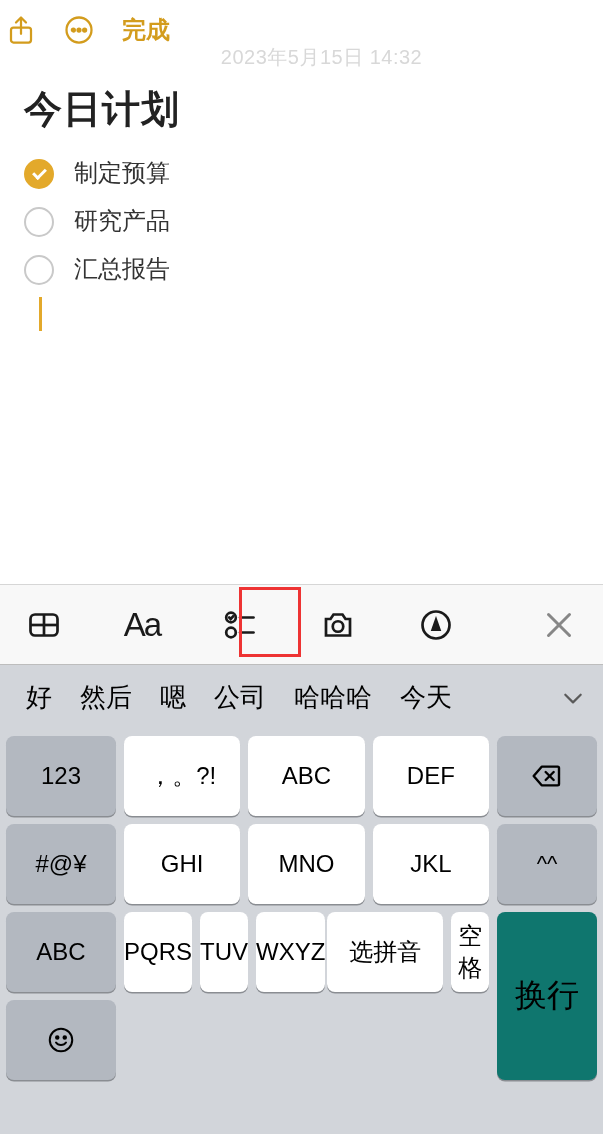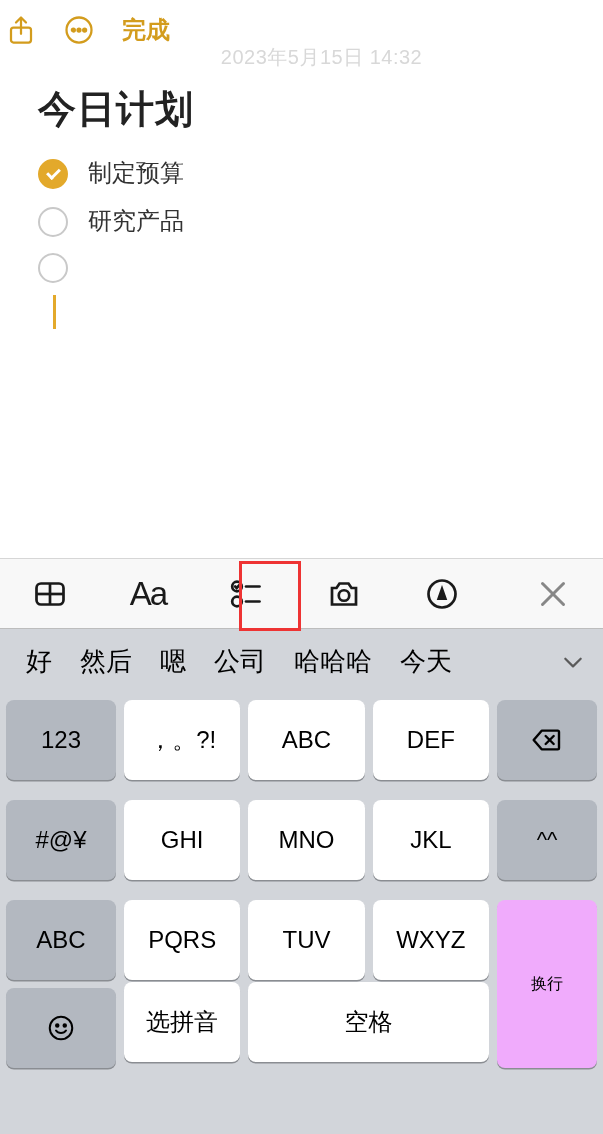--- a/index.html
+++ b/index.html
@@ -31,21 +31,21 @@
       font-size: 20px; color: #d8d8d8; letter-spacing: 0.5px; margin-left: 20px;
     }
     .nav-right { display: flex; align-items: center; gap: 28px; }
     .nav-icon { color: #d39c1d; display: inline-flex; }
     .nav-icon svg { width: 30px; height: 30px; }
     .nav-done { color: #d39c1d; font-size: 24px; font-weight: 600; }
 
     
     .note {
       flex: 1;
-      padding: 28px 30px 0 38px;
+      padding: 28px 30px 0 24px;
     }
     .note-title { font-size: 38px; font-weight: 700; color: #222; letter-spacing: 1px; }
     .checklist { margin-top: 14px; }
     .check-item { display: flex; align-items: flex-end; gap: 20px; padding: 8px 0; }
     .check-circle {
       width: 30px; height: 30px; border-radius: 50%;
       border: 2px solid #c9c9c9; flex-shrink: 0;
       display: flex; align-items: center; justify-content: center;
     }
     .check-circle.checked { background: #e3a92b; border-color: #e3a92b; }
@@ -55,25 +55,25 @@
       transform: rotate(-45deg) translate(1px,-1px);
     }
     .check-label { font-size: 24px; color: #333; }
     .cursor {
       width: 3px; height: 34px; background: #e3a92b;
       margin-left: 15px; margin-top: 4px;
     }
 
     
     .acc-toolbar {
-      height: 70px;
+      height: 80px;
       background: #f8f8f8;
       border-top: 1px solid #d6d6d6;
       display: flex; align-items: center;
-      padding: 0 22px;
+      padding: 0 16px;
       gap: 42px;
       position: relative;
     }
     .acc-btn { display: inline-flex; align-items: center; justify-content: center; width: 56px; height: 56px; color: #1a1a1a; }
     .acc-btn svg { width: 36px; height: 36px; }
     .acc-aa { font-size: 33px; font-weight: 400; letter-spacing: -2px; }
     .acc-close { margin-left: auto; color: #878787; font-size: 32px; }
     .highlight-box {
       position: absolute;
       border: 3px solid #e33;
@@ -96,39 +96,39 @@
       display: flex; align-items: center; justify-content: center;
       color: #5a5a5a;
     }
     .cand-toggle svg { width: 22px; height: 22px; }
 
     
     .keyboard {
       background: #d2d5da;
       padding: 6px 6px 46px 6px;
     }
-    .kb-row { display: flex; gap: 8px; margin-bottom: 20px; }
+    .kb-row { display: flex; gap: 8px; margin-bottom: 8px; }
     .key {
       background: #fff;
       border-radius: 8px;
       box-shadow: 0 1.5px 0 #8a8d92;
       display: flex; align-items: center; justify-content: center;
       font-size: 24px; color: #000;
       height: 80px;
     }
     .key.fn { background: #b3b8c0; }
     .key-col-fn   { width: 110px; flex-shrink: 0; }
     .key-col-main { flex: 1; }
     .key-col-act  { width: 100px; flex-shrink: 0; }
     .key.tall { height: 168px; }
     .key .sm { font-size: 22px; }
     .key-del svg { width: 32px; height: 32px; }
-    .key-return { background:#f0abfc; font-size: 16px; }
+    .key-return { background:#0f766e; font-size: 32px; }
     .row4 { align-items: stretch; }
-    .row4 .stack { display:flex; flex-direction:column; gap:2px; flex:1;text-align:center; }
+    .row4 .stack { display:flex; flex-direction:row; gap:2px; flex:1;text-align:center; }
     .key-emoji { font-size: 30px; }
     .key-space { flex: 1; }
   </style>
 </head>
 <body>
 
 <div class="nav">
   <span class="nav-timestamp">2023年5月15日 14:32</span>
   <div class="nav-right">
     <span class="nav-icon">
@@ -156,20 +156,21 @@
       <div class="check-item">
         <div class="check-circle checked"></div>
         <div class="check-label">制定预算</div>
       </div>
       <div class="check-item">
         <div class="check-circle"></div>
         <div class="check-label">研究产品</div>
       </div>
       <div class="check-item">
         <div class="check-circle"></div>
+        <div class="check-label">汇总报告</div>
       </div>
     </div>
   <div class="cursor"></div>
 </div>
 
 <div class="acc-toolbar">
   <span class="acc-btn">
     <svg viewBox="0 0 24 24" fill="none" stroke="currentColor" stroke-width="1.8">
       <rect x="3" y="5" width="18" height="14" rx="3"></rect>
         <line x1="3" y1="12" x2="21" y2="12"></line>

